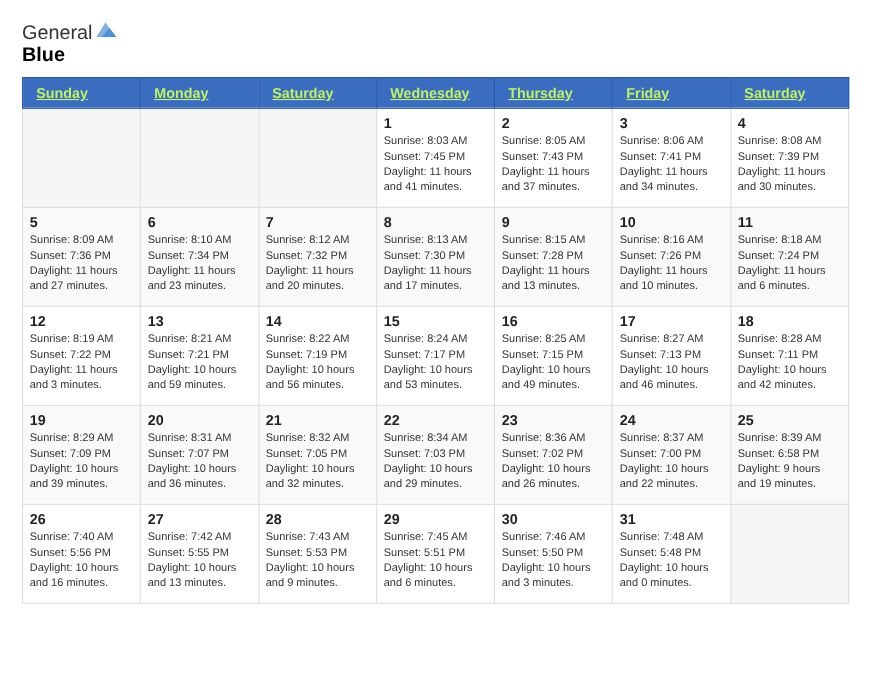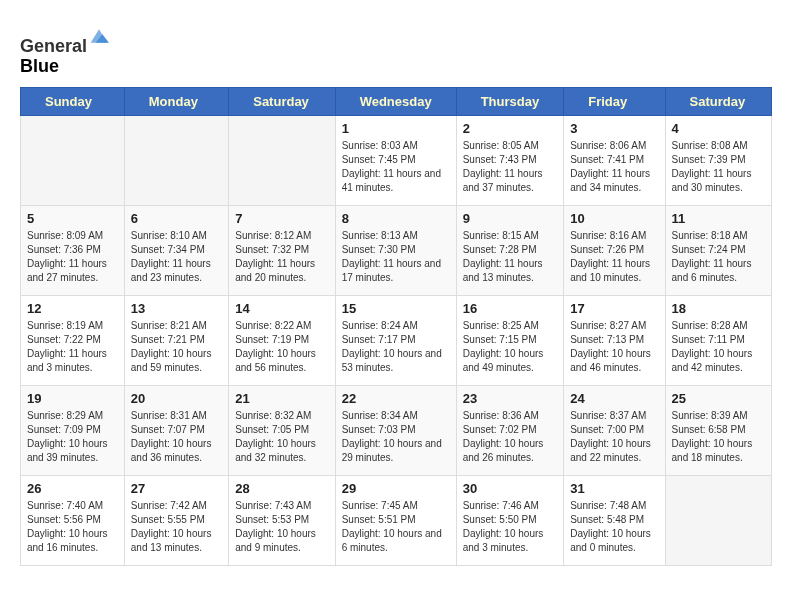--- a/index.html
+++ b/index.html
@@ -20,23 +20,22 @@
       display: flex;
       align-items: center;
     }
     .logo-text {
       display: flex;
       flex-direction: column;
       line-height: 1.1;
     }
     .logo-general {
       font-size: 18px;
-      font-weight: bold;
+      font-weight: normal;
       color: #333;
-      margin-top: 17px;
     }
     .logo-blue {
       font-size: 18px;
       font-weight: bold;
       color: #000000;
     }
     .logo-icon {
       width: 20px;
       height: 20px;
       margin-left: 2px;
@@ -54,25 +53,26 @@
       font-size: 14px;
       color: #555;
     }
     .calendar {
       width: 100%;
       border-collapse: collapse;
       border: 1px solid #ccc;
     }
     .calendar th {
       background-color: #3a6dbf;
-      color: #fef9c3;
+      color: #bef264;
       text-align: left;
-      padding: 6px 24px;
+      padding: 6px 12px;
       font-size: 13px;
       border: 1px solid #2a5aaa;
+      text-decoration: underline;
     }
     .calendar td {
       vertical-align: top;
       padding: 5px 6px;
       border: 1px solid #ddd;
       width: 14.28%;
       height: 90px;
       background: #fff;
     }
     .calendar tr:nth-child(even) td {
@@ -225,21 +225,21 @@
         <td>
           <div class="day-number">23</div>
           <div class="day-info">Sunrise: 8:36 AM<br>Sunset: 7:02 PM<br><span>Daylight: 10 hours and 26 minutes.</span></div>
         </td>
         <td>
           <div class="day-number">24</div>
           <div class="day-info">Sunrise: 8:37 AM<br>Sunset: 7:00 PM<br><span>Daylight: 10 hours and 22 minutes.</span></div>
         </td>
         <td>
           <div class="day-number">25</div>
-          <div class="day-info">Sunrise: 8:39 AM<br>Sunset: 6:58 PM<br><span>Daylight: 10 hours and 18 minutes.</span></div>
+          <div class="day-info">Sunrise: 8:39 AM<br>Sunset: 6:58 PM<br><span>Daylight: 9 hours and 19 minutes.</span></div>
         </td>
       </tr>
       <tr>
         <td>
           <div class="day-number">26</div>
           <div class="day-info">Sunrise: 7:40 AM<br>Sunset: 5:56 PM<br><span>Daylight: 10 hours and 16 minutes.</span></div>
         </td>
         <td>
           <div class="day-number">27</div>
           <div class="day-info">Sunrise: 7:42 AM<br>Sunset: 5:55 PM<br><span>Daylight: 10 hours and 13 minutes.</span></div>

